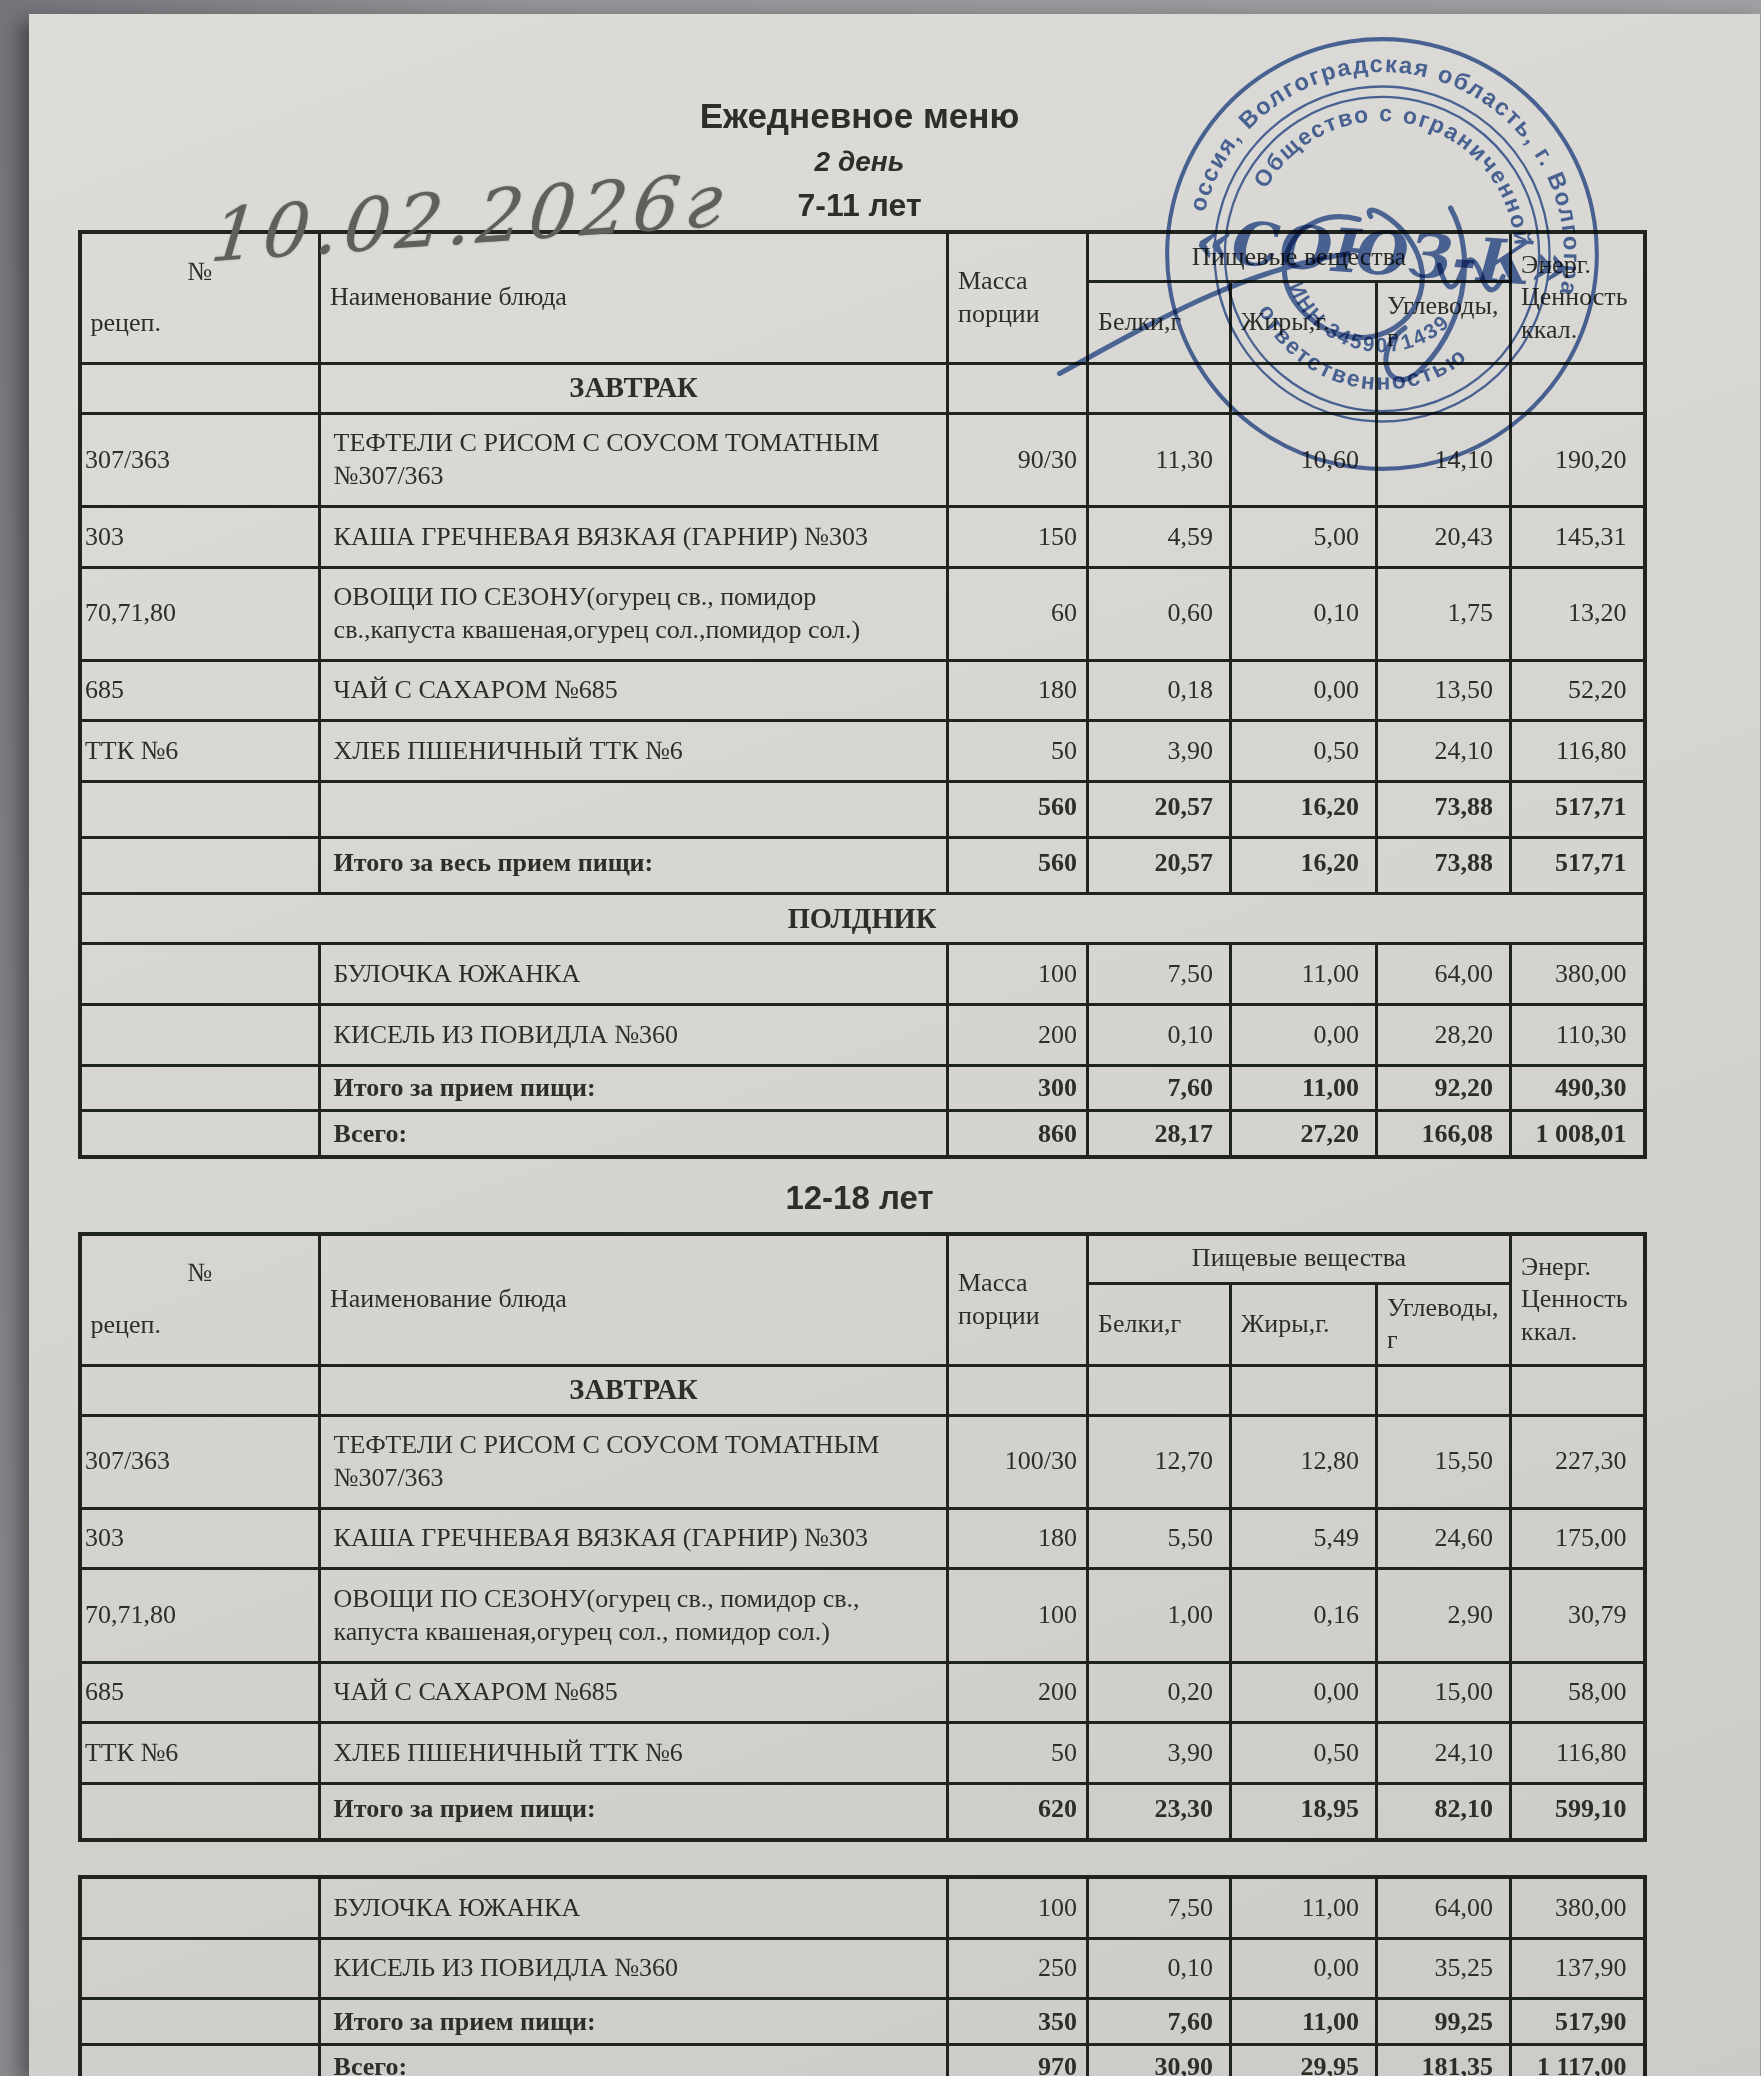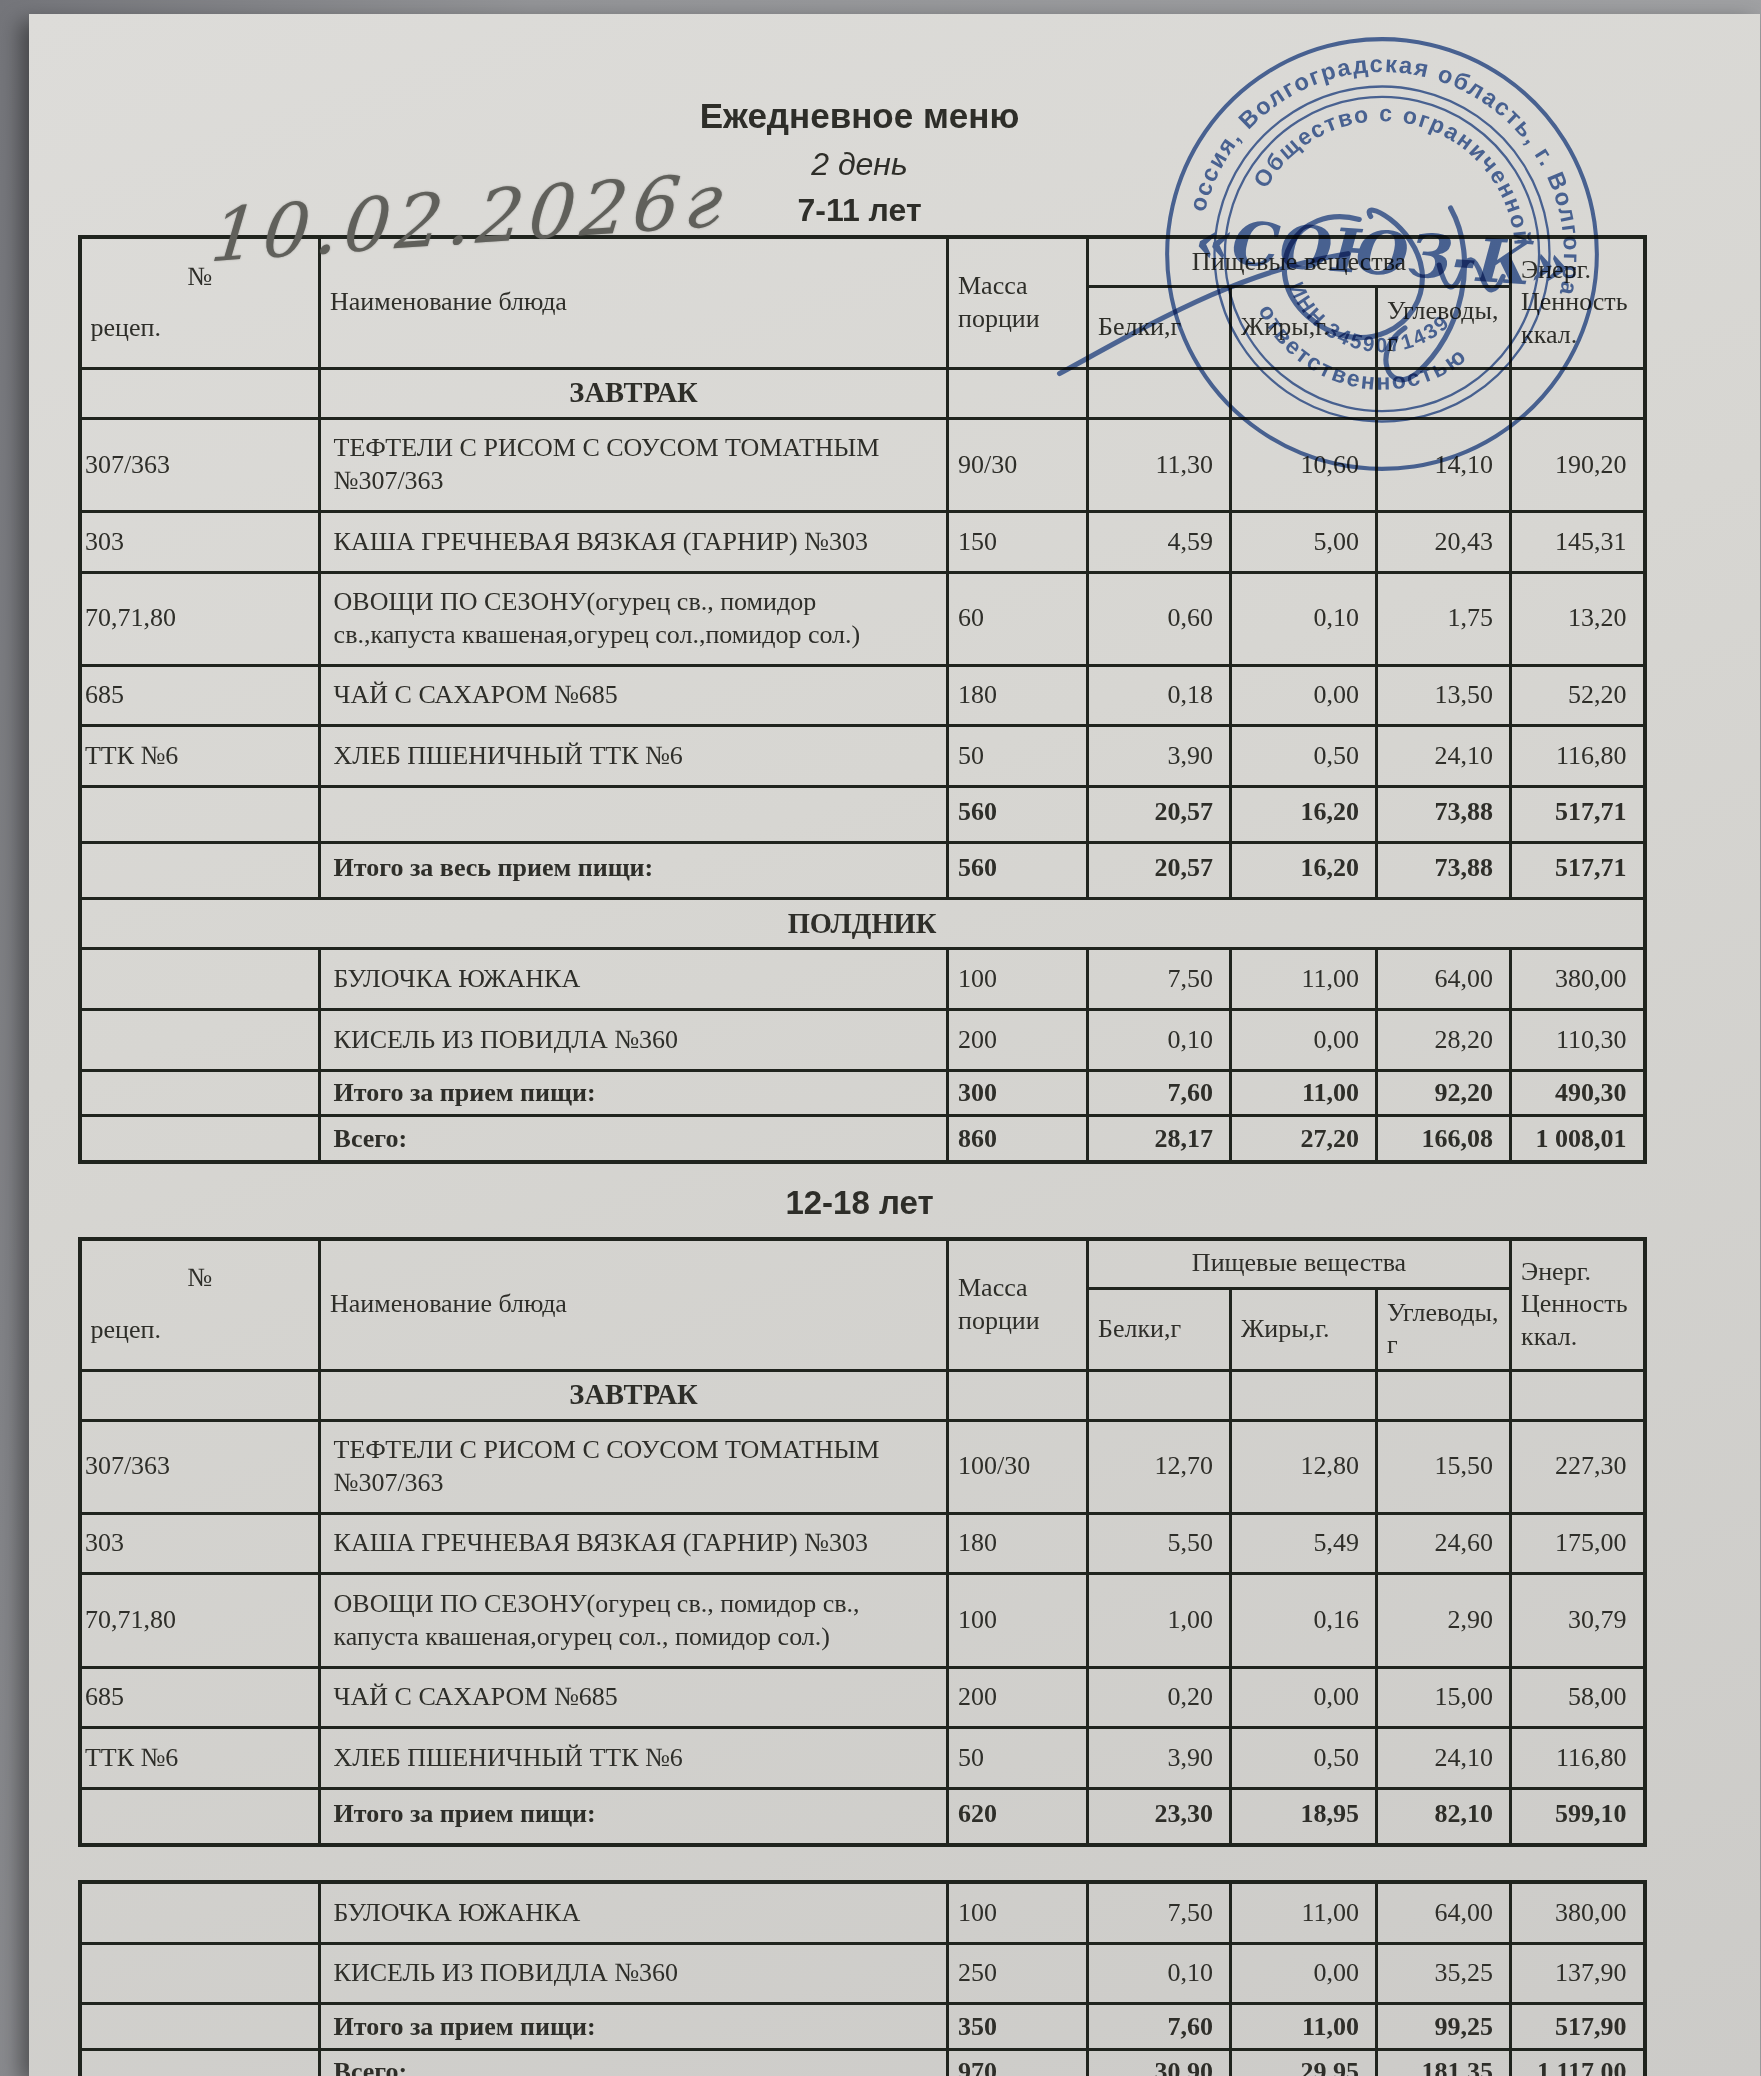--- a/index.html
+++ b/index.html
@@ -10,21 +10,21 @@
   }
   .paper{
     position:absolute;left:28.5px;top:13.7px;width:1731px;height:2063px;
     background:linear-gradient(160deg,#dddcd9 0%,#d7d6d2 40%,#cccbc8 100%);
     box-shadow:-9px 6.9px 19.4px rgba(0,0,0,.42);
   }
   
   .doc-header{width:1564px;margin-left:49px;padding-top:82px;text-align:center;
     font-family:"Liberation Sans",sans-serif;}
   .doc-title{font-size:35px;font-weight:bold;margin:0 0 10.3px 0;}
-  .doc-day{font-size:32px;font-weight:normal;font-style:italic;margin:0 0 9px 0;}
+  .doc-day{font-size:28px;font-weight:bold;font-style:italic;margin:0 0 9px 0;}
   .doc-age{font-size:32px;font-weight:bold;margin:0 0 5.7px 0;}
   .doc-meal{font-size:26px;margin:0 0 3.4px 0;}
   .hand-date{
     position:absolute;left:182px;top:161px;z-index:4;
     font-family:"DejaVu Serif",serif;font-style:italic;
     font-size:73px;letter-spacing:5.7px;color:#60605b;
     transform:rotate(-4deg) skewX(-10deg);
     text-shadow:0 0 1.7px rgba(92,92,88,.55);
     white-space:nowrap;
   }
@@ -38,21 +38,21 @@
   col.w-recipe{width:240px;}col.w-dish{width:628px;}col.w-mass{width:140px;}
   col.w-protein{width:143px;}col.w-fat{width:146px;}col.w-carbs{width:134px;}col.w-energy{width:134px;}
   th{font-weight:normal;text-align:left;padding:6.9px 9px;}
   th.th-center{text-align:center;}
   th.th-recipe{text-align:center;}
   th.th-recipe .l2{display:block;text-align:left;margin-top:19.4px;}
   th.th-carbs{word-break:break-all;}
   td{padding:12.6px 9px;}
   td.c-recipe{padding-left:3.4px;padding-right:3.4px;}
   td.c-dish{padding-left:12.6px;font-size:28.5px;}
-  td.c-mass{text-align:left;}
+  td.c-mass{text-align:right;}
   td.c-protein,td.c-fat,td.c-carbs,td.c-energy{text-align:right;padding-right:16px;}
   tr.section-row td{font-weight:bold;text-align:center;padding:5.7px 9px;font-size:28.5px;}
   tr.bold td{font-weight:bold;}
   tr.compact td{padding-top:5.1px;padding-bottom:5.1px;}
   tr.subtotal td{padding-top:8px;}
   td.label-sans{font-family:Liberation Serif, serif;font-size:26px;}
   .mid-heading{width:1564px;margin-left:49px;text-align:center;
     font-family:"Liberation Sans",sans-serif;font-size:33px;font-weight:bold;
     margin-top:19.4px;margin-bottom:15px;}
   .gap{height:33px;}

